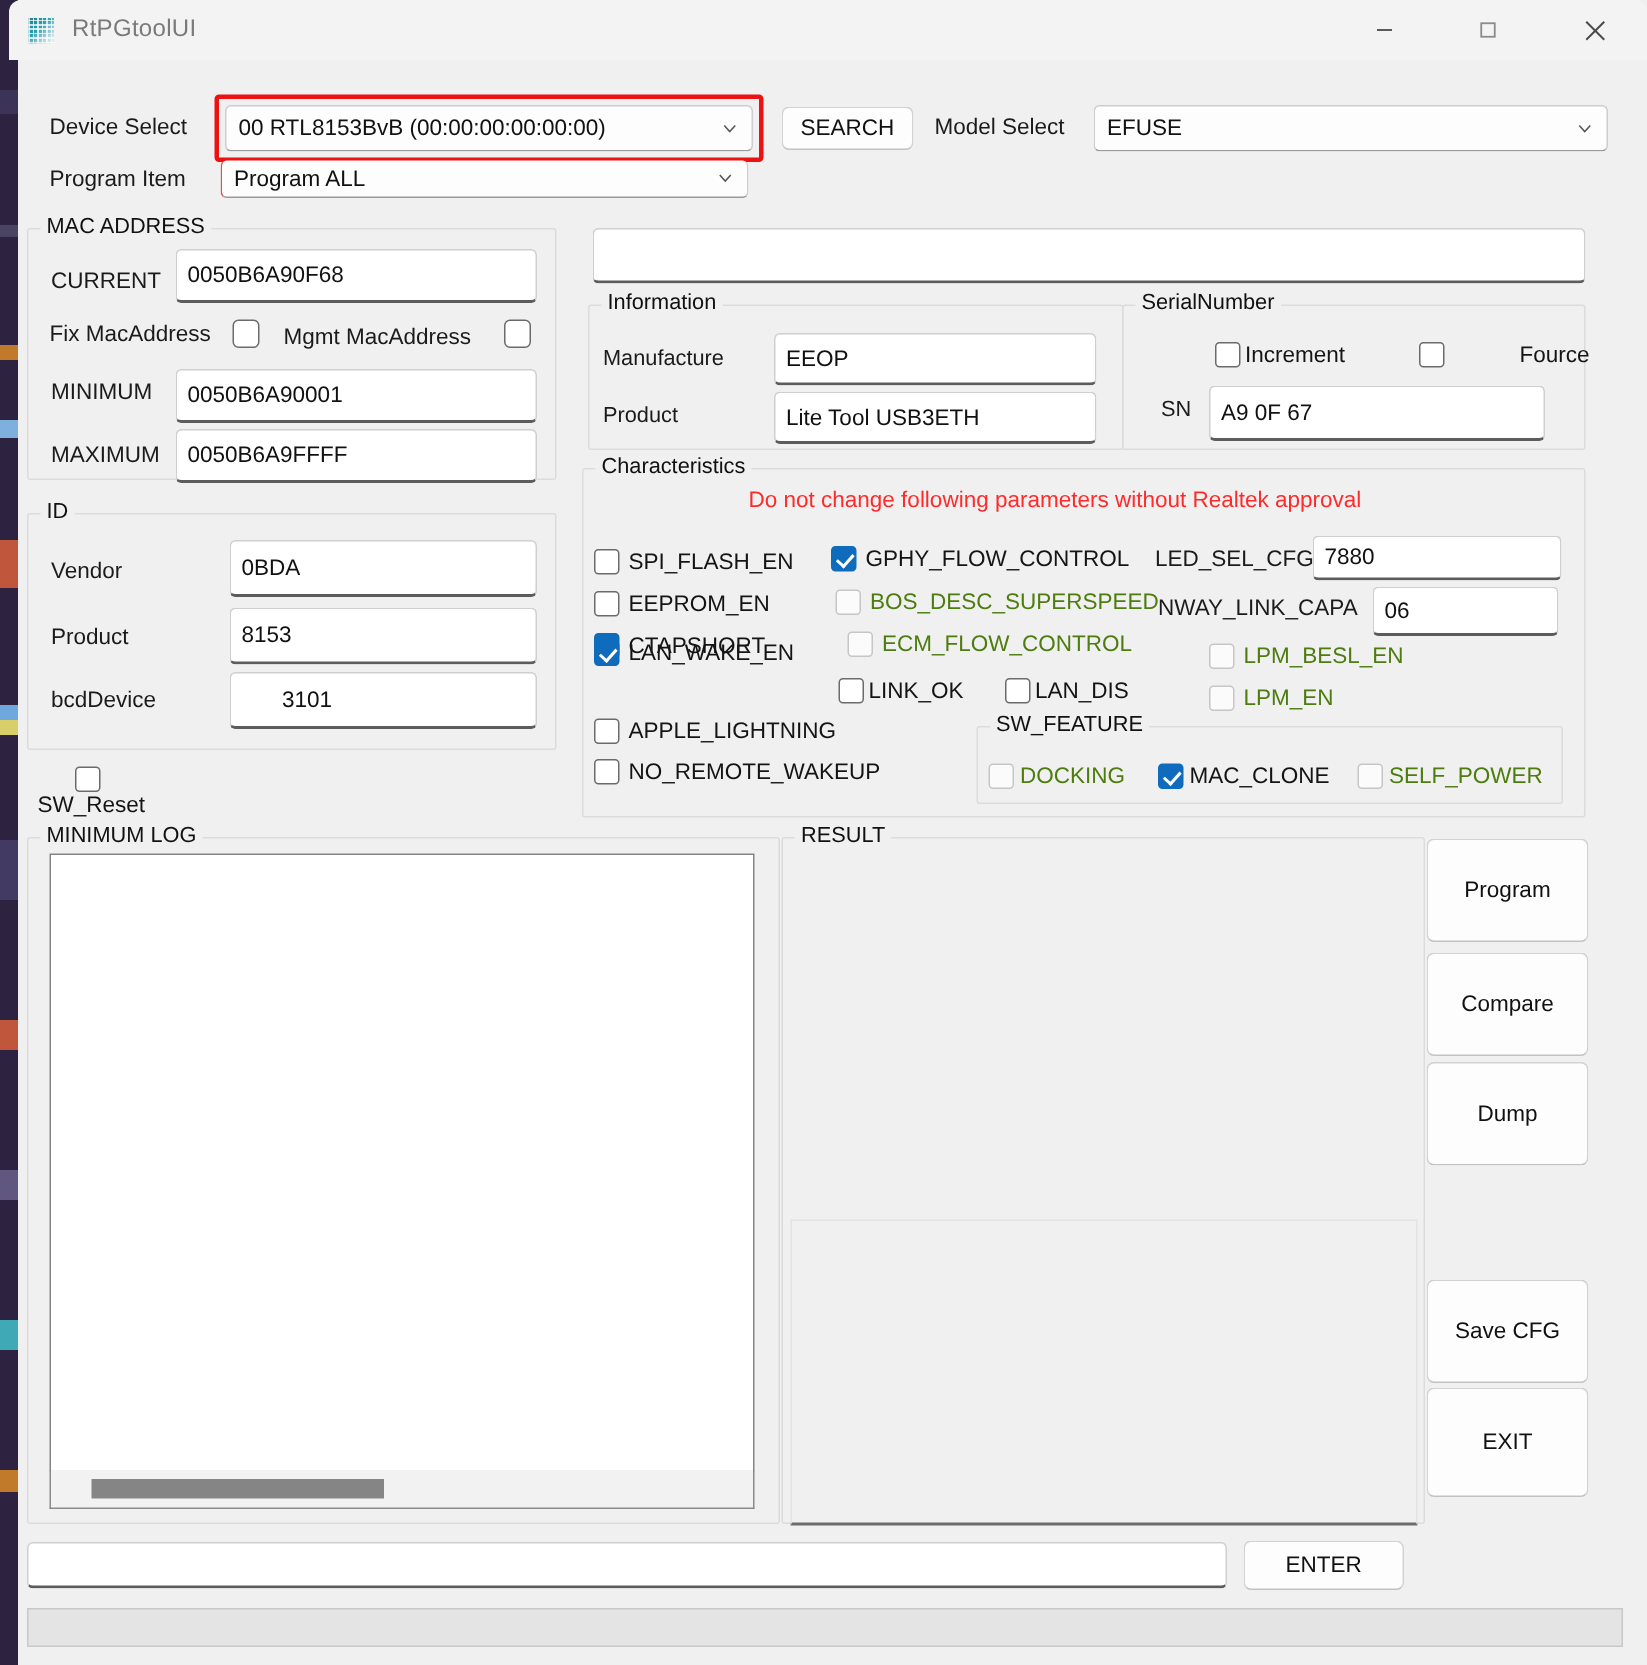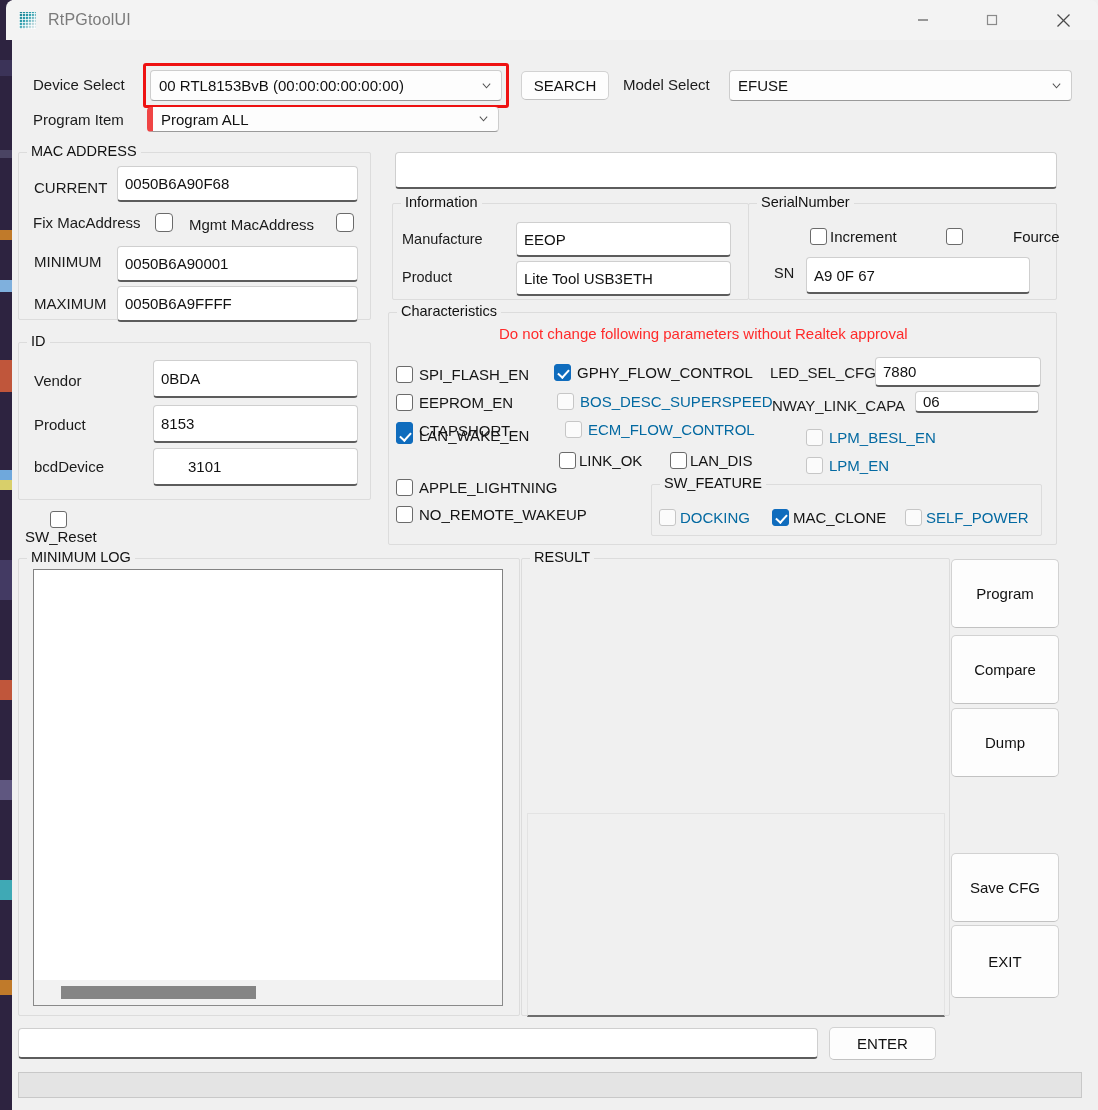--- a/index.html
+++ b/index.html
@@ -115,21 +115,21 @@
   }
   .cb.on { background: #0f6cbd; border-color: #0f6cbd; }
   .cb.on::after {
     content: ""; position: absolute; left: 5px; top: 2px;
     width: 5px; height: 9px;
     border: solid #fff; border-width: 0 2px 2px 0;
     transform: rotate(42deg);
   }
   .cb.dis { border-color: #c6c6c6; background: #fbfbfb; }
   .cbtxt { font-size: 15px; color: #141414; margin-left: 6px; }
-  .cbtxt.dis { color: #0369a1; }
+  .cbtxt.dis { color: #4d7c0f; }
   #warn {
     position: absolute; font-size: 15px; color: #ff2a2a; white-space: nowrap;
   }
   .panel {
     position: absolute; background: #fff;
     border: 1px solid #828282;
   }
   #log-scroll {
     position: absolute; left: 33px; top: 980px; width: 470px; height: 26px;
     background: #f2f2f2; border: 1px solid #8a8a8a; border-top: none;
@@ -188,21 +188,21 @@
 
   <div class="lbl" style="left:623px; top:76px;">Model Select</div>
   <div class="combo" style="left:729px; top:70px; width:343px; height:31px;">
     <span>EFUSE</span>
     <svg class="chev" viewBox="0 0 12 12">
         <polyline points="2,4 6,8.5 10,4" fill="none" stroke="#555" stroke-width="1.1"></polyline>
       </svg>
   </div>
 
   <div class="lbl" style="left:33px; top:111px;">Program Item</div>
-  <div class="combo" style="left:147px; top:107px; width:352px; height:25px; border-top:none; border-left:6px solid #ef4444;">
+  <div class="combo" style="left:147px; top:107px; width:352px; height:25px; border-top:none; border-left:1px solid #ef4444;">
     <span>Program ALL</span>
     <svg class="chev" viewBox="0 0 12 12">
         <polyline points="2,4 6,8.5 10,4" fill="none" stroke="#555" stroke-width="1.1"></polyline>
       </svg>
   </div>
 
   <div class="group" style="left:18px; top:152px; width:353px; height:168px;">
     <div class="gtitle">MAC ADDRESS</div>
   </div>
   <div class="lbl" style="left:34px; top:179px;">CURRENT</div>
@@ -327,21 +327,21 @@
   <div class="cbrow" style="left:670px; top:452px;">
     <span class="cb"></span>
     <span class="cbtxt" style="margin-left:3px;">LAN_DIS</span>
   </div>
 
   <div class="lbl" style="left:770px; top:364px;">LED_SEL_CFG</div>
   <div class="tb" style="left:875px; top:357px; width:166px; height:30px;">
     <span>7880</span>
   </div>
   <div class="lbl" style="left:772px; top:397px;">NWAY_LINK_CAPA</div>
-  <div class="tb" style="left:915px; top:391px; width:124px; height:22px;">
+  <div class="tb" style="left:915px; top:391px; width:124px; height:33px;">
     <span>06</span>
   </div>
 
   <div class="cbrow" style="left:806px; top:429px;">
     <span class="cb dis"></span>
     <span class="cbtxt dis">LPM_BESL_EN</span>
   </div>
   <div class="cbrow" style="left:806px; top:457px;">
     <span class="cb dis"></span>
     <span class="cbtxt dis">LPM_EN</span>

